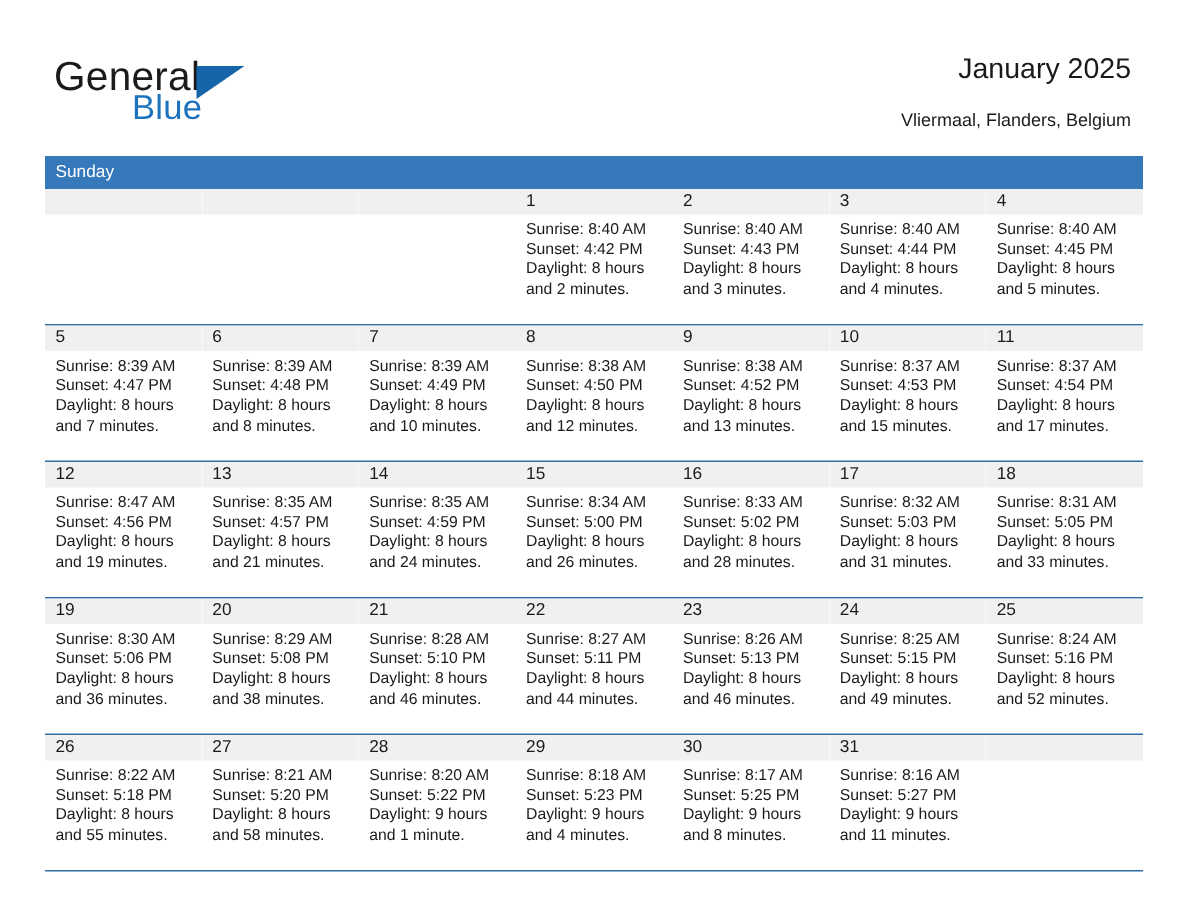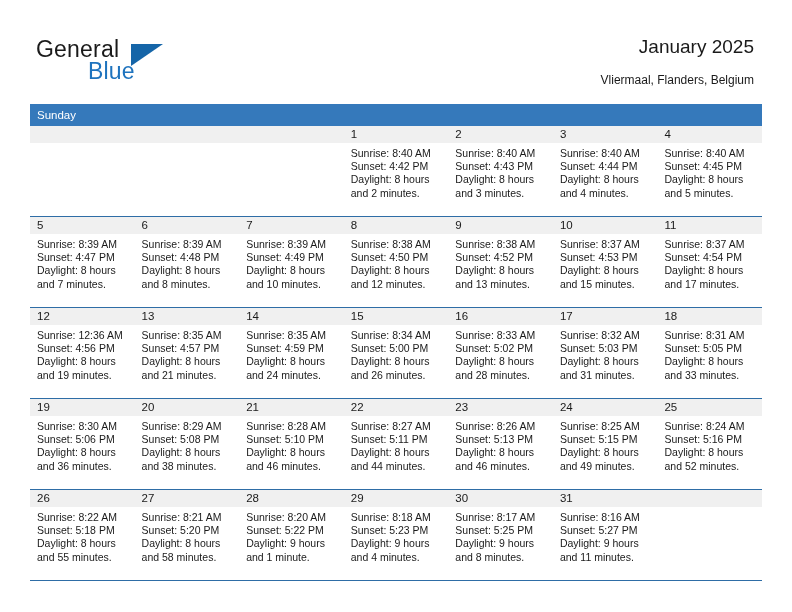--- a/index.html
+++ b/index.html
@@ -33,21 +33,21 @@
     position: absolute;
     left: 36px;
     top: 36px;
     width: 220px;
     height: 52px;
   }
   .brand-general {
     position: absolute;
     left: 0;
     top: 0;
-    font-size: 23px;
+    font-size: 27px;
     letter-spacing: 0.2px;
     color: #1a1a1a;
     font-family: "Liberation Sans", sans-serif;
   }
   .brand-blue {
     position: absolute;
     left: 52px;
     top: 22px;
     font-size: 23px;
     letter-spacing: 0.2px;
@@ -306,21 +306,21 @@
           <div class="daylight-line">Daylight: 8 hours</div>
           <div class="daylight-line">and 17 minutes.</div>
         </div>
       </div>
     </div>
 
     <div class="week-row">
       <div class="day-cell">
         <div class="day-number">12</div>
         <div class="day-info">
-          <div>Sunrise: 12:36 AM</div>
+          <div>Sunrise: 8:47 AM</div>
           <div>Sunset: 4:56 PM</div>
           <div class="daylight-line">Daylight: 8 hours</div>
           <div class="daylight-line">and 19 minutes.</div>
         </div>
       </div>
       <div class="day-cell">
         <div class="day-number">13</div>
         <div class="day-info">
           <div>Sunrise: 8:35 AM</div>
           <div>Sunset: 4:57 PM</div>

